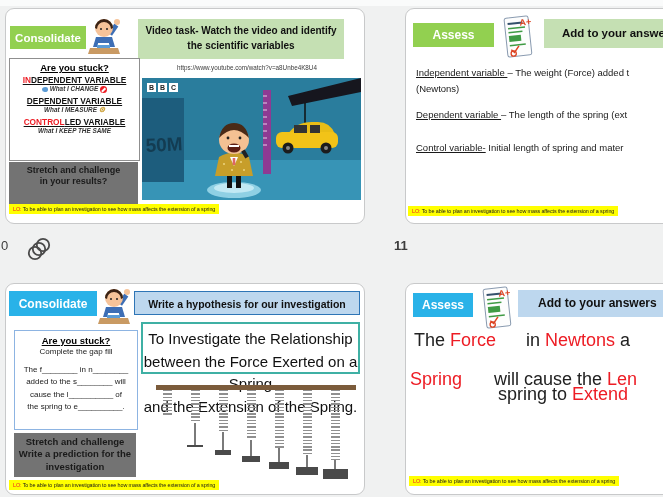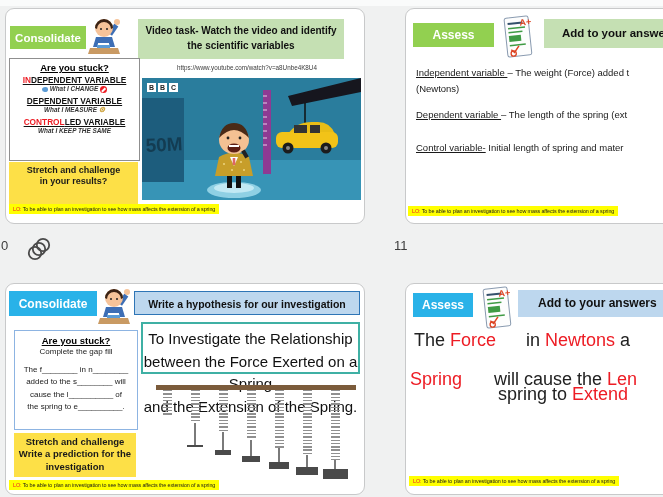--- a/index.html
+++ b/index.html
@@ -6,21 +6,21 @@
   body{width:663px;height:497px;overflow:hidden;background:#f0f1f1;
        font-family:"Liberation Sans",sans-serif;position:relative;}
   .topband{position:absolute;top:0;left:0;width:663px;height:6px;background:#fafbfb;}
   .slide{position:absolute;background:#fff;border:1px solid #c8c9ca;border-radius:9px;}
   .abs{position:absolute;}
   .badge{display:flex;align-items:center;justify-content:center;color:#fff;font-weight:bold;}
   .badge.green{background:#92D050;}
   .badge.cyan{background:#29B2E8;}
   .lightgreen{background:#C5E0B3;}
   .lightblue{background:#BDD7EE;border:1px solid #2E75B6;}
-  .yellowbox{background:#fde047;font-weight:bold;text-align:center;color:#1a1a1a;}
+  .yellowbox{background:#737373;font-weight:bold;text-align:center;color:#1a1a1a;}
   .lo{position:absolute;background:#FFFF00;font-size:5.4px;white-space:pre;color:#1a1a1a;
       padding:2px 4px;letter-spacing:-0.1px;}
   .lored{color:#ED1C24;}
   .red{color:#ED1C24;}
   .u{text-decoration:underline;}
   .ctr{text-align:center;}
   .b{font-weight:bold;}
   .i{font-style:italic;}
   .nowrap{white-space:pre;}
   .stuckbox{background:#fff;border:1px solid #8f8f8f;text-align:center;}
@@ -175,21 +175,21 @@
 </div>
 
 <div class="slidenum" style="left:1px;top:238px;">0</div>
 <span class="abs" style="left:26px;top:236px;">
   <svg width="26" height="26" viewBox="0 0 26 26">
     <circle cx="9" cy="17" r="6.2" fill="none" stroke="#4a4a4a" stroke-width="1.8"></circle>
     <circle cx="13" cy="13" r="6.2" fill="none" stroke="#4a4a4a" stroke-width="1.8"></circle>
     <circle cx="17" cy="9" r="6.2" fill="none" stroke="#4a4a4a" stroke-width="1.8"></circle>
   </svg>
 </span>
-<div class="slidenum" style="left:394px;top:238px;">11</div>
+<div class="slidenum" style="left:394px;top:238px;font-weight:bold;">11</div>
 
 <div class="slide" style="left:5px;top:283px;width:358px;height:210px;">
   <div class="badge cyan abs" style="left:3px;top:7px;width:88px;height:25px;font-size:12px;">Consolidate</div>
 
   <span class="abs" style="left:88px;top:0px;">
     <svg width="40" height="46" viewBox="0 0 40 44">
       <circle cx="33" cy="7" r="3" fill="#f6c399"></circle>
       <rect x="27" y="9" width="5" height="11" fill="#3d6eb5" transform="rotate(35 29 14)"></rect>
       <circle cx="20" cy="13" r="9" fill="#f6c399"></circle>
       <path d="M11 13a9 9 0 0 1 18 0l-2 1a7 7 0 0 0-14 0z" fill="#3a2315"></path>

